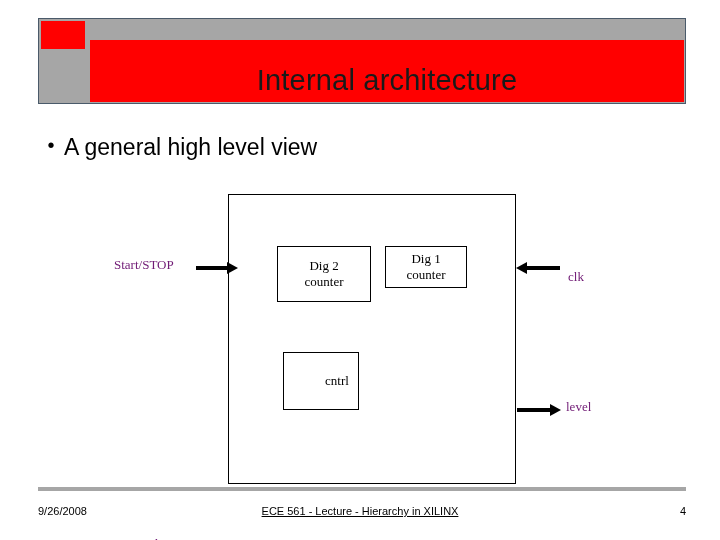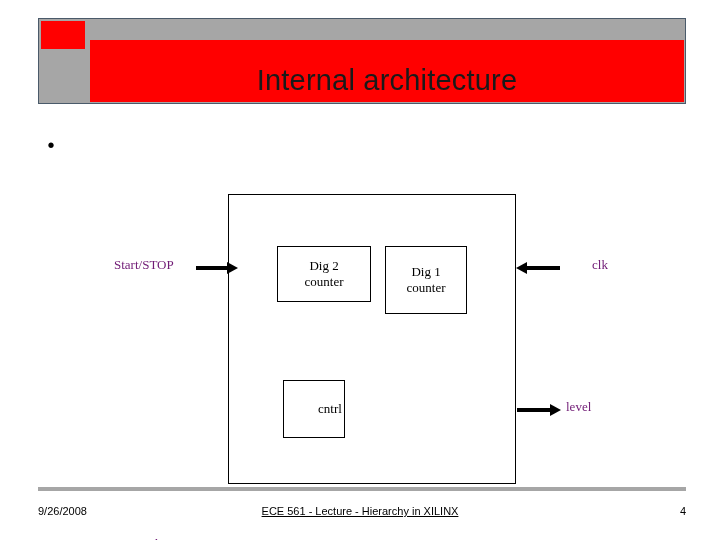--- a/index.html
+++ b/index.html
@@ -111,33 +111,33 @@
     display: flex;
     flex-direction: column;
     align-items: center;
     justify-content: center;
     font-family: "Liberation Serif", serif;
     font-size: 13px;
     color: #000000;
     line-height: 1.25;
   }
   #box-dig2 { left: 277px; top: 66px; width: 94px; height: 56px; }
-  #box-dig1 { left: 385px; top: 66px; width: 82px; height: 68px; }
-  #box-cntrl { left: 283px; top: 200px; width: 62px; height: 58px; padding-left: 32px; }
+  #box-dig1 { left: 385px; top: 66px; width: 82px; height: 42px; }
+  #box-cntrl { left: 283px; top: 172px; width: 76px; height: 58px; padding-left: 32px; }
 
   .lbl {
     position: absolute;
     font-family: "Liberation Serif", serif;
     font-size: 13px;
     color: #701a75;
     white-space: nowrap;
   }
   #lbl-startstop { left: 114px; top: 77px; }
   #lbl-sd1 { left: 141px; top: 356px; }
-  #lbl-clk { left: 568px; top: 77px; margin-left: 24px; }
+  #lbl-clk { left: 568px; top: 89px; }
   #lbl-alarm { left: 566px; top: 219px; }
 
   
   .arrow {
     position: absolute;
     height: 0;
   }
   .arrow .shaft {
     position: absolute;
     top: 0;
@@ -193,20 +193,21 @@
 
 <div class="banner">
   <div class="banner-gray"></div>
   <div class="banner-red-small"></div>
   <div class="banner-red-main"></div>
   <div class="banner-title">Internal architecture</div>
 </div>
 
 <div class="bullet-row">
   <span class="bullet-dot">•</span>
+  <span class="bullet-text">A general high level view</span>
 </div>
 
 <div class="diagram">
 
   <div class="outer-box"></div>
 
   <div class="inner-box" id="box-dig2">
     <span>Dig 2</span>
     <span>counter</span>
   </div>

